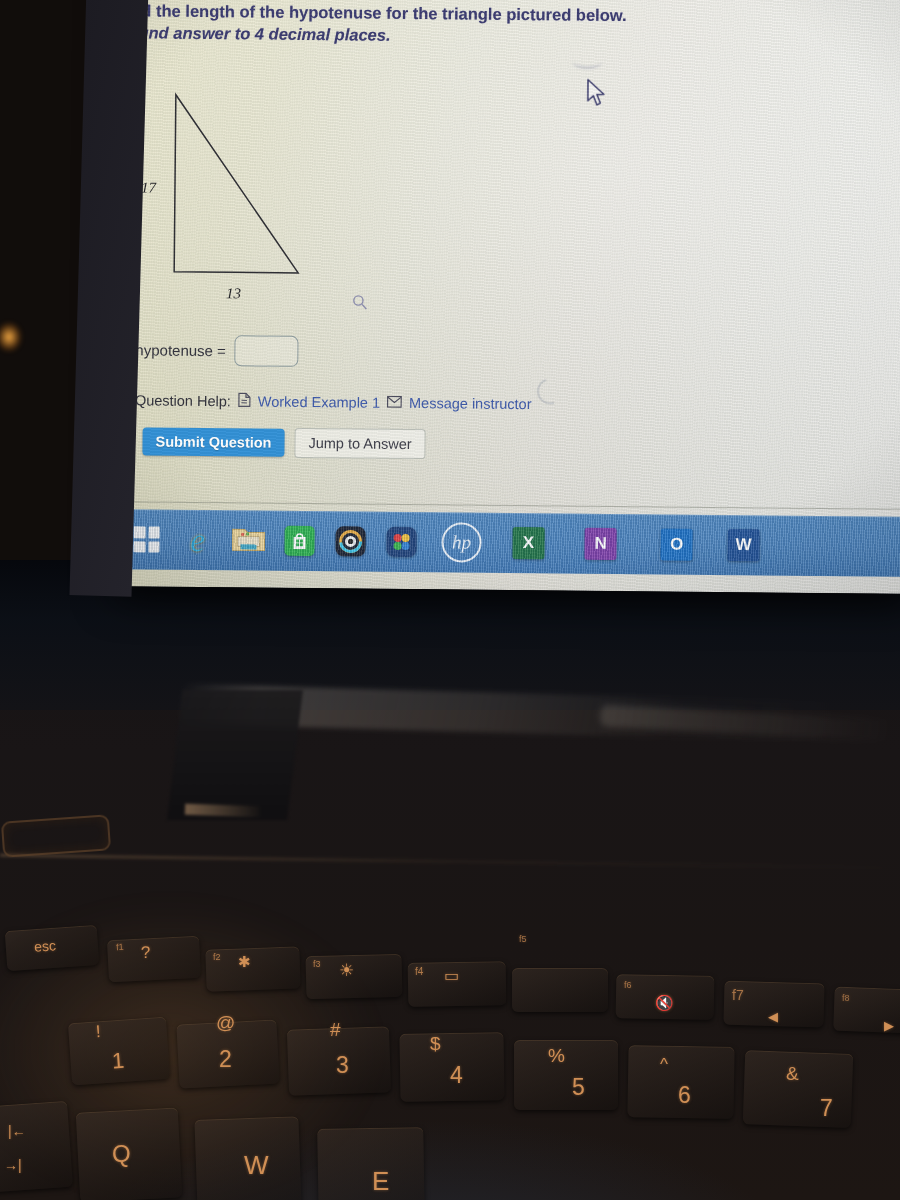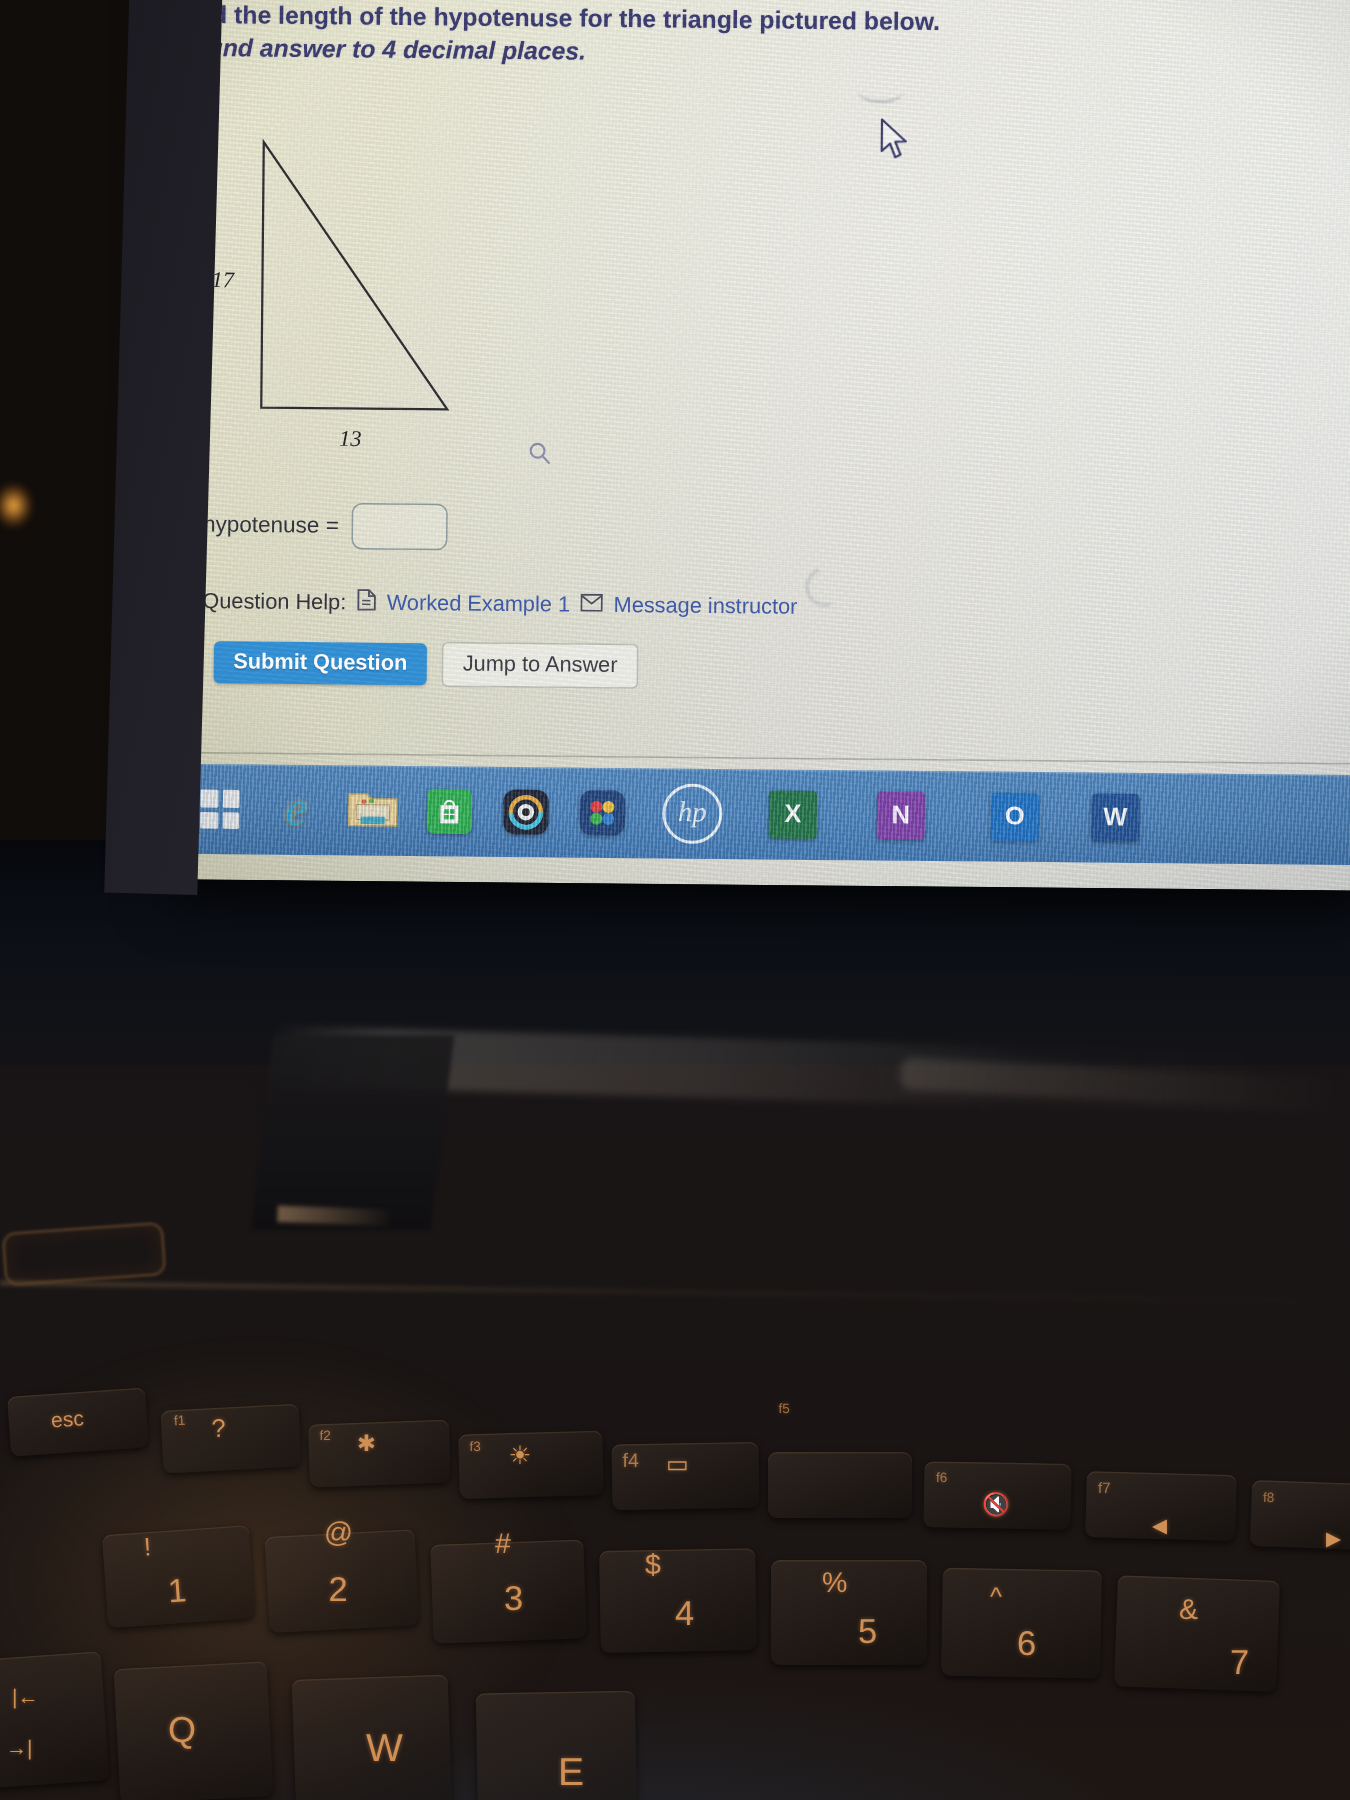--- a/index.html
+++ b/index.html
@@ -235,32 +235,32 @@
 
   <div class="keycap" style="left:206px; top:948px; width:94px; height:42px; transform:rotate(-2deg);"></div>
   <div class="key" style="left:213px; top:952px; font-size:9px; opacity:.8;">f2</div>
   <div class="key" style="left:238px; top:953px; font-size:15px;">✱</div>
 
   <div class="keycap" style="left:306px; top:955px; width:96px; height:43px; transform:rotate(-1.5deg);"></div>
   <div class="key" style="left:313px; top:959px; font-size:9px; opacity:.8;">f3</div>
   <div class="key" style="left:339px; top:960px; font-size:17px;">☀</div>
 
   <div class="keycap" style="left:408px; top:962px; width:98px; height:44px; transform:rotate(-1deg);"></div>
-  <div class="key" style="left:415px; top:966px; font-size:13px; opacity:.8;">f4</div>
+  <div class="key" style="left:415px; top:966px; font-size:10px; opacity:.8;">f4</div>
   <div class="key" style="left:444px; top:966px; font-size:16px;">▭</div>
 
   <div class="keycap" style="left:512px; top:968px; width:96px; height:44px;"></div>
   <div class="key" style="left:519px; top:934px; font-size:9px; opacity:.75;">f5</div>
 
   <div class="keycap" style="left:616px; top:975px; width:98px; height:44px; transform:rotate(1deg);"></div>
   <div class="key" style="left:624px; top:980px; font-size:9px; opacity:.75;">f6</div>
   <div class="key" style="left:655px; top:994px; font-size:15px;">🔇</div>
 
   <div class="keycap" style="left:724px; top:982px; width:100px; height:44px; transform:rotate(1.5deg);"></div>
-  <div class="key" style="left:732px; top:987px; font-size:10px; opacity:.75;">f7</div>
+  <div class="key" style="left:732px; top:987px; font-size:14px; opacity:.75;">f7</div>
   <div class="key" style="left:768px; top:1009px; font-size:13px;">◀</div>
 
   <div class="keycap" style="left:834px; top:988px; width:80px; height:44px; transform:rotate(2deg);"></div>
   <div class="key" style="left:842px; top:993px; font-size:9px; opacity:.7;">f8</div>
   <div class="key" style="left:884px; top:1018px; font-size:13px;">▶</div>
 
   <div class="keycap" style="left:70px;  top:1020px; width:98px;  height:62px; transform:rotate(-4deg);"></div>
   <div class="key" style="left:96px;  top:1022px; font-size:17px; transform:rotate(-4deg);">!</div>
   <div class="key" style="left:112px; top:1048px; font-size:22px; transform:rotate(-4deg);">1</div>
 

